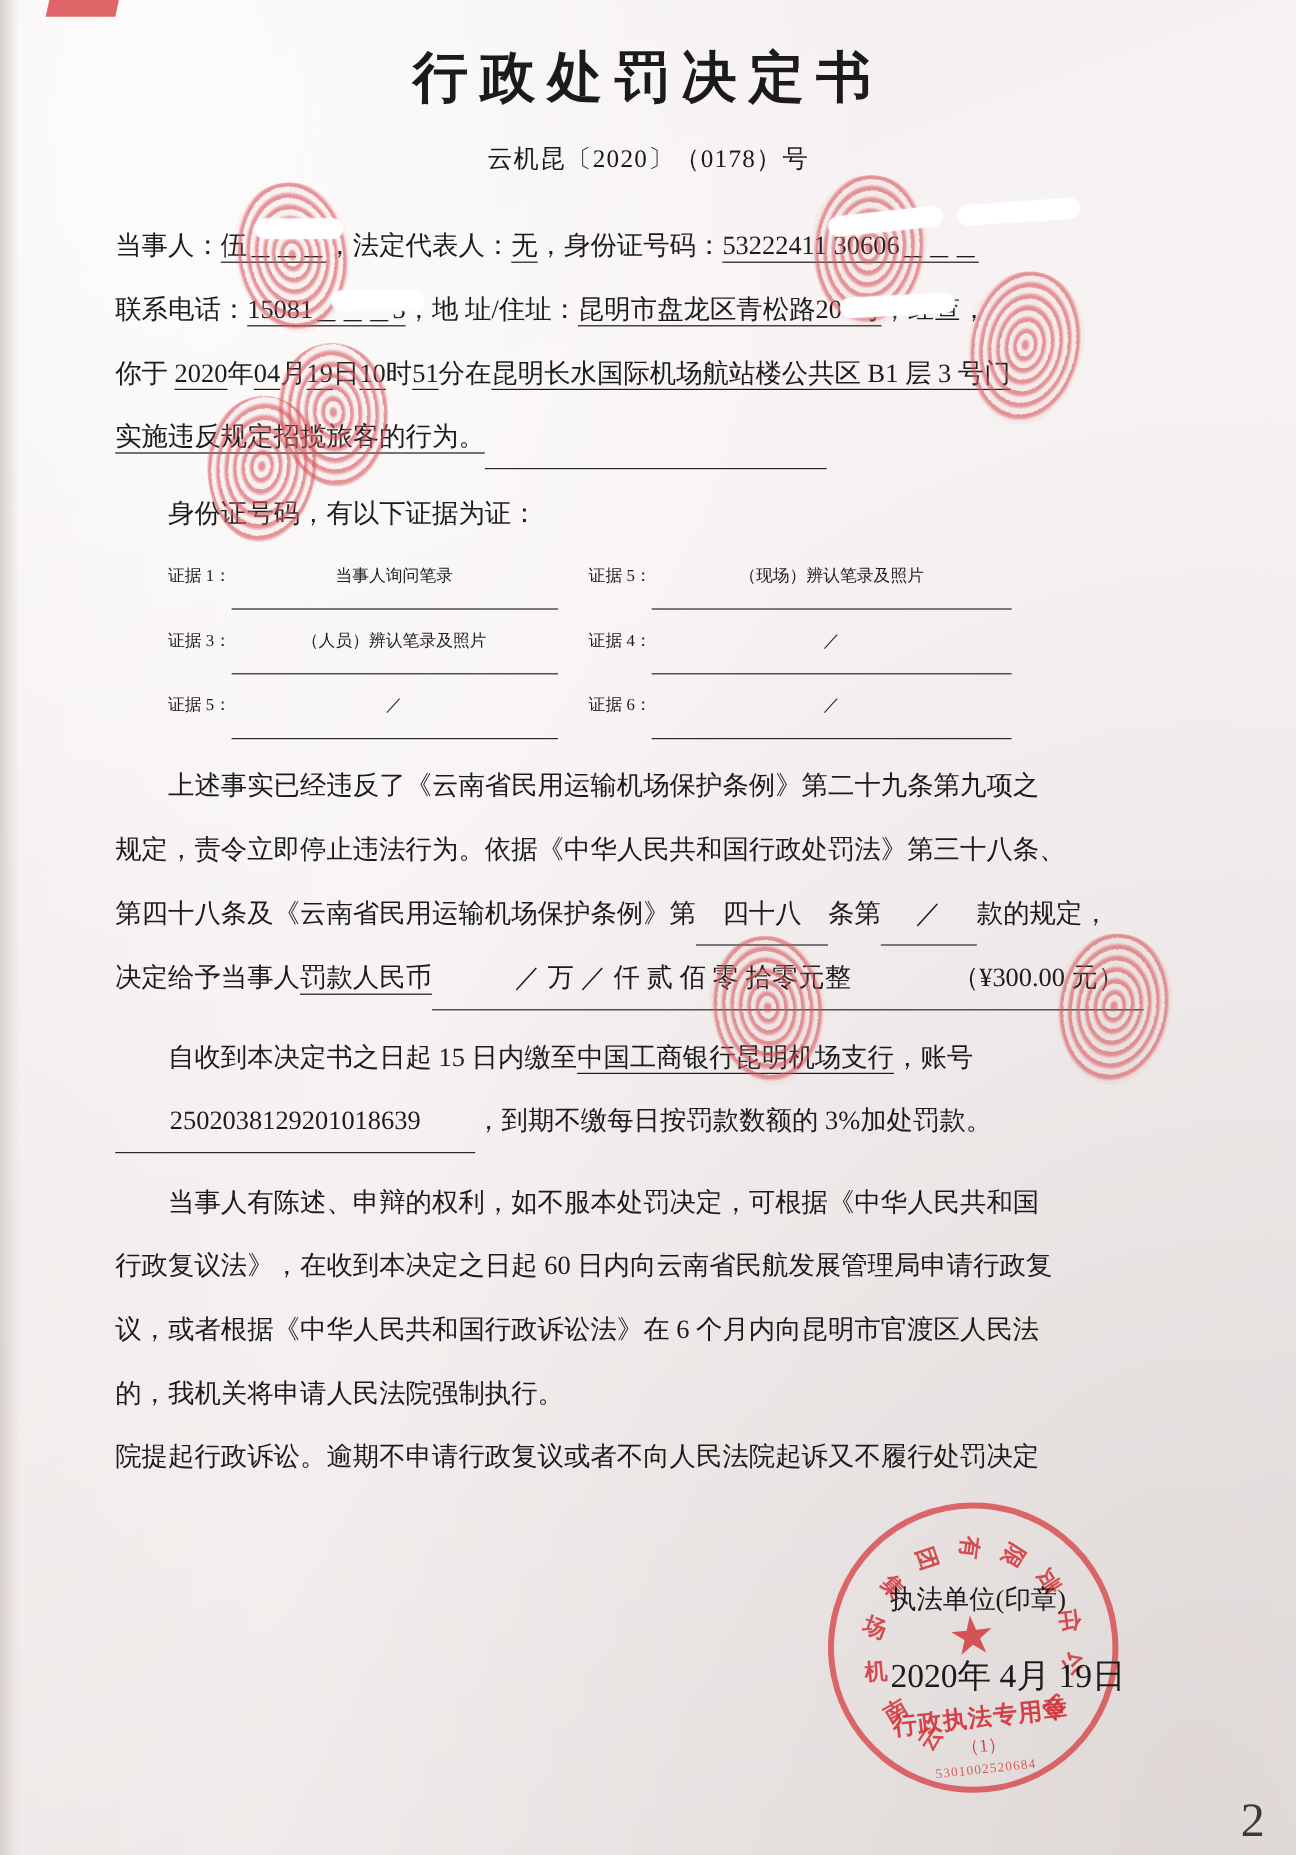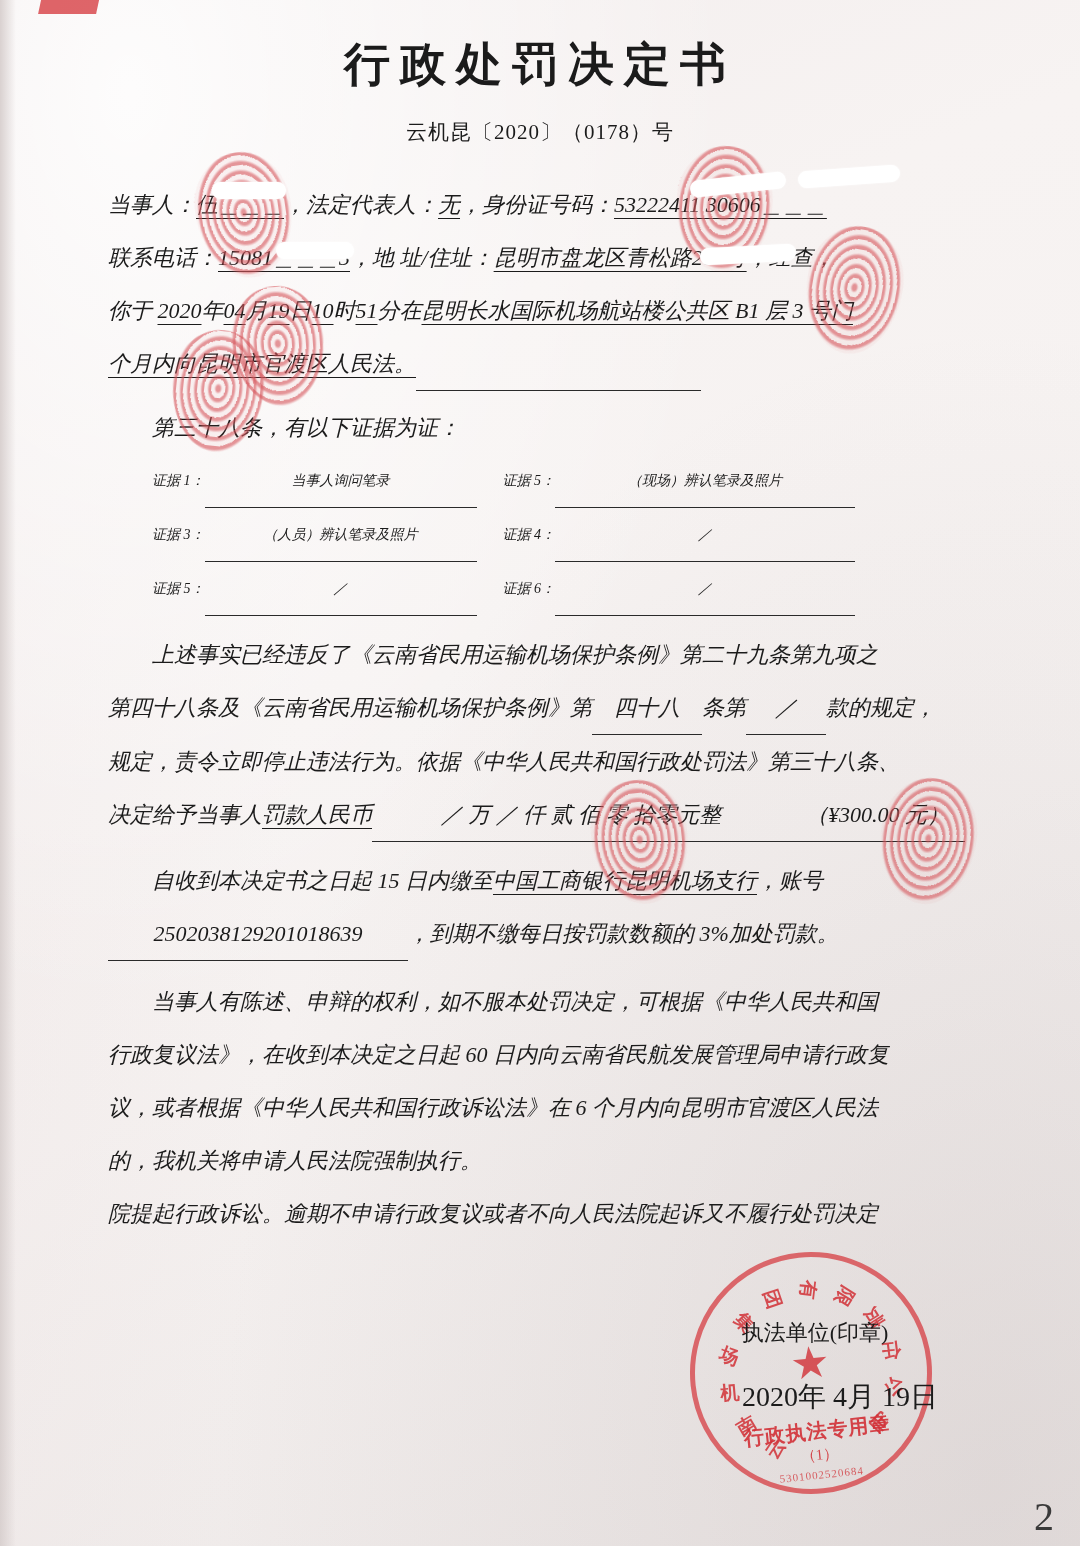--- a/index.html
+++ b/index.html
@@ -55,24 +55,23 @@
     position: absolute;
     top: 118px;
     left: 0; right: 0;
     text-align: center;
     font-size: 21px;
     letter-spacing: 1px;
   }
 
   .body-area {
     position: absolute;
-    left: 108px;
+    left: 96px;
     right: 70px;
     top: 178px;
-    font-style: italic;
   }
   .line {
     font-size: 22px;
     line-height: 53px;
     white-space: nowrap;
   }
   .indent { text-indent: 44px; }
 
   .u {
     text-decoration: underline;
@@ -235,24 +234,24 @@
     <div class="line">
       <span>联系电话：</span><span class="u">15081＿＿＿3</span><span>，地 址/住址：</span><span class="u">昆明市盘龙区青松路20*号</span><span>，经查，</span>
     </div>
 
     <div class="line">
       <span>你于</span>
       <span class="u">2020</span><span>年</span><span class="u">04</span><span>月</span><span class="u">19</span><span>日</span><span class="u">10</span><span>时</span><span class="u">51</span><span>分在</span><span class="u">昆明长水国际机场航站楼公共区 B1 层 3 号门</span>
     </div>
 
     <div class="line">
-      <span class="u">个月内向昆明市官渡区人民法。</span><span class="blank" style="width:285px;">&nbsp;</span>
-    </div>
-
-    <div class="line indent" style="margin-top:10px;">第三十八条，有以下证据为证：</div>
+      <span class="u">实施违反规定招揽旅客的行为。</span><span class="blank" style="width:285px;">&nbsp;</span>
+    </div>
+
+    <div class="line indent" style="margin-top:10px;">身份证号码，有以下证据为证：</div>
 
     <div class="evid-row">
       <span class="evid-label">证据 1：</span>
       <span class="evid-val ev-col1">当事人询问笔录</span>
       <span class="gap"></span>
       <span class="evid-label">证据 5：</span>
       <span class="evid-val ev-col2">（现场）辨认笔录及照片</span>
     </div>
 
     <div class="evid-row">
@@ -265,25 +264,25 @@
 
     <div class="evid-row">
       <span class="evid-label">证据 5：</span>
       <span class="evid-val ev-col1">／</span>
       <span class="gap"></span>
       <span class="evid-label">证据 6：</span>
       <span class="evid-val ev-col2">／</span>
     </div>
 
     <div class="line indent" style="margin-top:12px;">上述事实已经违反了《云南省民用运输机场保护条例》第二十九条第九项之</div>
+    <div class="line">规定，责令立即停止违法行为。依据《中华人民共和国行政处罚法》第三十八条、</div>
+
     <div class="line">
       <span>第四十八条及《云南省民用运输机场保护条例》第</span><span class="blank" style="width:110px;">四十八</span><span>条第</span><span class="blank" style="width:80px;">／</span><span>款的规定，</span>
     </div>
-
-    <div class="line">规定，责令立即停止违法行为。依据《中华人民共和国行政处罚法》第三十八条、</div>
 
     <div class="line">
       <span>决定给予当事人</span><span class="u">罚款人民币</span><span class="blank" style="width:418px;">／ 万 ／ 仟 贰 佰 零 拾零元整</span><span class="blank" style="width:175px;">（¥300.00 元）</span>
     </div>
 
 
     <div class="line indent" style="margin-top:12px;">
       <span>自收到本决定书之日起 15 日内缴至</span><span class="u">中国工商银行昆明机场支行</span><span>，账号</span>
     </div>
 

